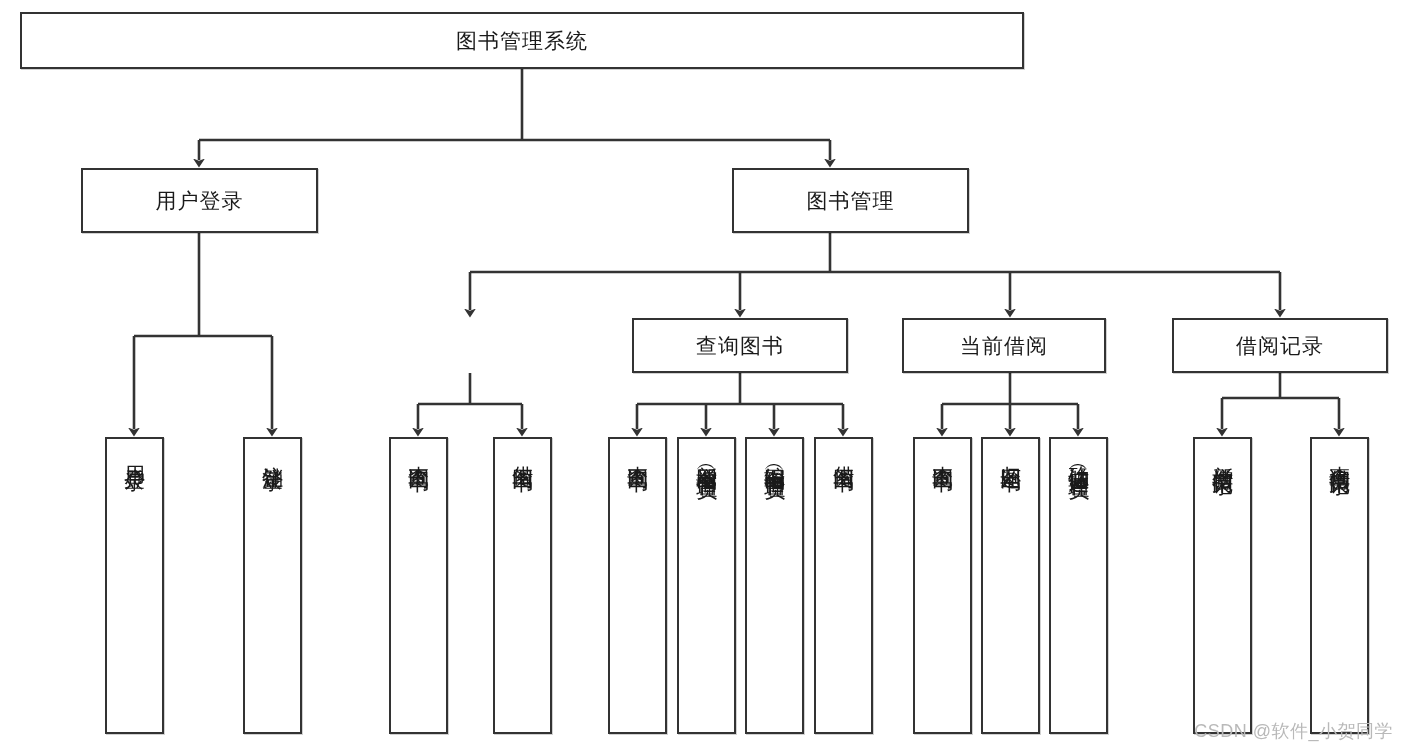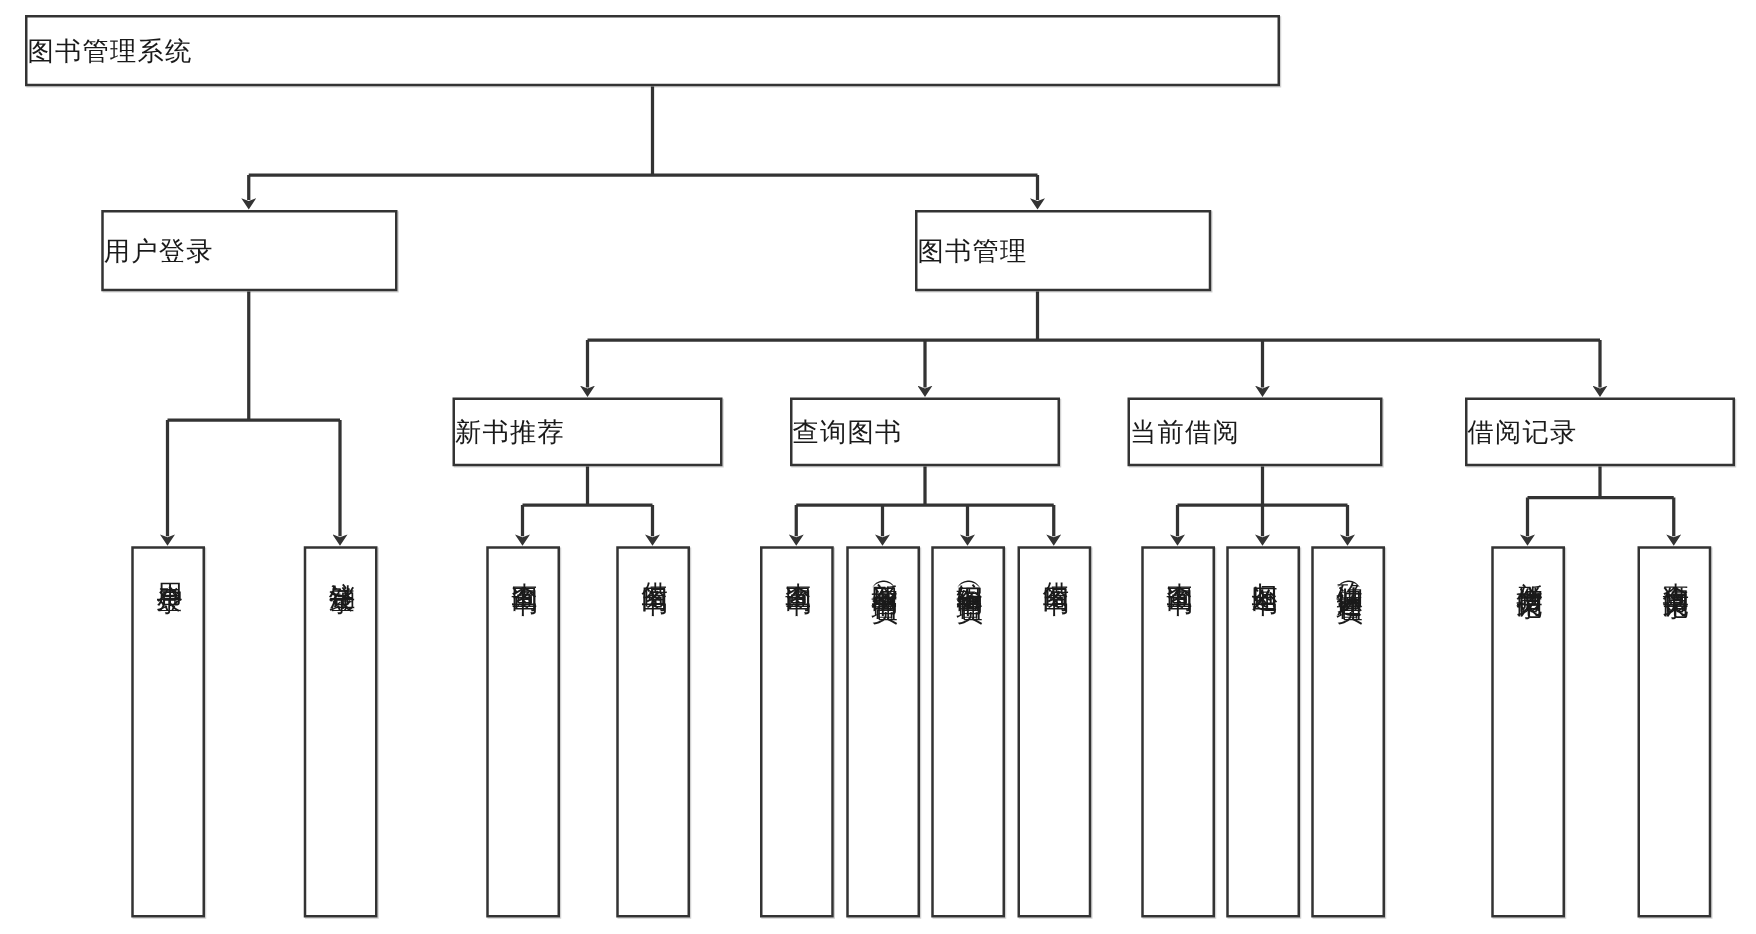--- a/index.html
+++ b/index.html
@@ -25,21 +25,21 @@
     height: 747px;
     pointer-events: none;
   }
   .node {
     position: absolute;
     box-sizing: border-box;
     border: 2px solid #333333;
     background: #ffffff;
     display: flex;
     align-items: center;
-    justify-content: flex-start;
+    justify-content: center;
     color: #1a1a1a;
     box-shadow: 1px 1px 0 rgba(0,0,0,0.18);
   }
   .node.h {
     font-size: 21px;
     letter-spacing: 1px;
   }
   .node.h .lbl {
     white-space: nowrap;
   }
@@ -126,23 +126,20 @@
     <span class="lbl">图书管理系统</span>
   </div>
 
   <div class="node h" style="left:81px; top:168px; width:237px; height:65px;">
     <span class="lbl">用户登录</span>
   </div>
   <div class="node h" style="left:712px; top:168px; width:237px; height:65px;margin-left:20px;">
     <span class="lbl">图书管理</span>
   </div>
 
-  <div class="node h" style="left:362px; top:318px; width:216px; height:55px;">
-    <span class="lbl">新书推荐</span>
-  </div>
   <div class="node h" style="left:632px; top:318px; width:216px; height:55px;">
     <span class="lbl">查询图书</span>
   </div>
   <div class="node h" style="left:902px; top:318px; width:204px; height:55px;">
     <span class="lbl">当前借阅</span>
   </div>
   <div class="node h" style="left:1172px; top:318px; width:216px; height:55px;">
     <span class="lbl">借阅记录</span>
   </div>
 
@@ -183,13 +180,14 @@
     <span class="lbl">确认归还（管理员）</span>
   </div>
 
   <div class="node v" style="left:1193px; top:437px; width:59px; height:297px;">
     <span class="lbl">新增借阅记录</span>
   </div>
   <div class="node v" style="left:1310px; top:437px; width:59px; height:297px;">
     <span class="lbl">查询借阅记录</span>
   </div>
 
+  <div class="watermark">CSDN @软件_小贺同学</div>
 </div>
 
 </body></html>

